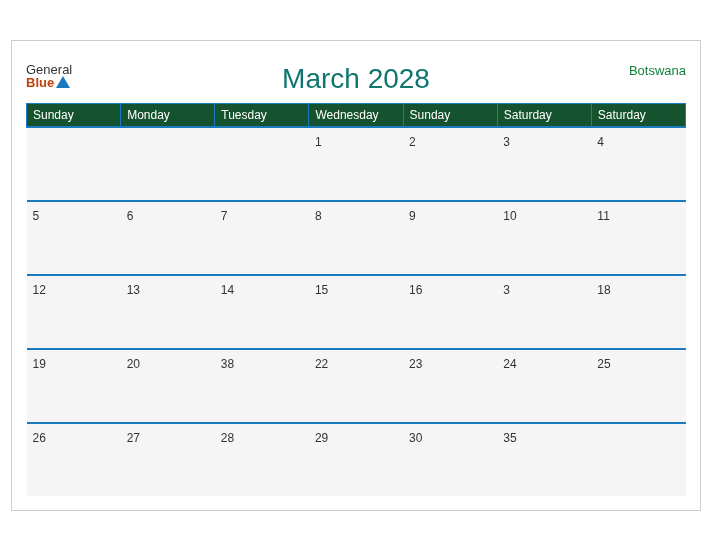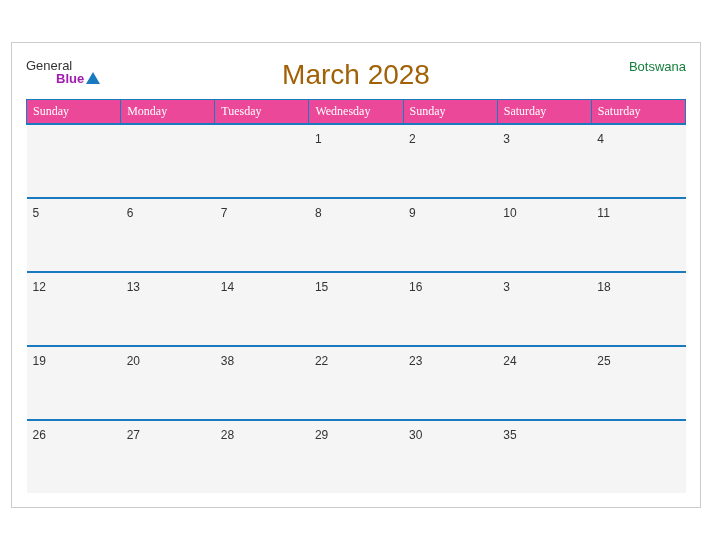--- a/index.html
+++ b/index.html
@@ -9,21 +9,21 @@
       width: 712px;
       height: 550px;
       display: flex;
       align-items: center;
       justify-content: center;
     }
     .calendar-container {
       width: 690px;
       background: #fff;
       border: 1px solid #ccc;
-      padding: 16px 14px 14px 14px;
+      padding: 22px 14px 14px 14px;
     }
     .calendar-header {
       display: flex;
       align-items: center;
       justify-content: center;
       position: relative;
       margin-bottom: 8px;
     }
     .logo {
       position: absolute;
@@ -33,61 +33,59 @@
       flex-direction: column;
       line-height: 1;
     }
     .logo-general {
       font-size: 13px;
       color: #333;
       font-weight: normal;
     }
     .logo-blue {
       font-size: 13px;
-      color: #a21caf;
+      color: #c2410c;
       font-weight: bold;
       display: flex;
       align-items: center;
-      margin-left: 30px;
     }
     .logo-triangle {
       width: 0;
       height: 0;
       border-left: 7px solid transparent;
       border-right: 7px solid transparent;
       border-bottom: 12px solid #1a7abf;
       margin-left: 2px;
       margin-bottom: 1px;
     }
     .calendar-title {
       font-size: 28px;
       font-weight: normal;
-      color: #a16207;
+      color: #0f766e;
       text-align: center;
     }
     .country-label {
       position: absolute;
       right: 0;
       top: 0;
       font-size: 13px;
       color: #15803d;
     }
     .calendar-grid {
       width: 100%;
       border-collapse: collapse;
     }
     .calendar-grid th {
-      background-color: #ec4899;
+      background-color: #14532d;
       color: #fff;
       font-size: 12px;
       font-weight: normal;
       padding: 4px 6px;
       text-align: left;
       border: 1px solid #1a7abf;
-      font-family: Liberation Serif, serif;
     }
     .calendar-grid td {
       border: none;
       padding: 0;
       vertical-align: top;
       width: calc(100% / 7);
     }
     .week-row td {
       border-top: 2px solid #1a7abf;
     }

